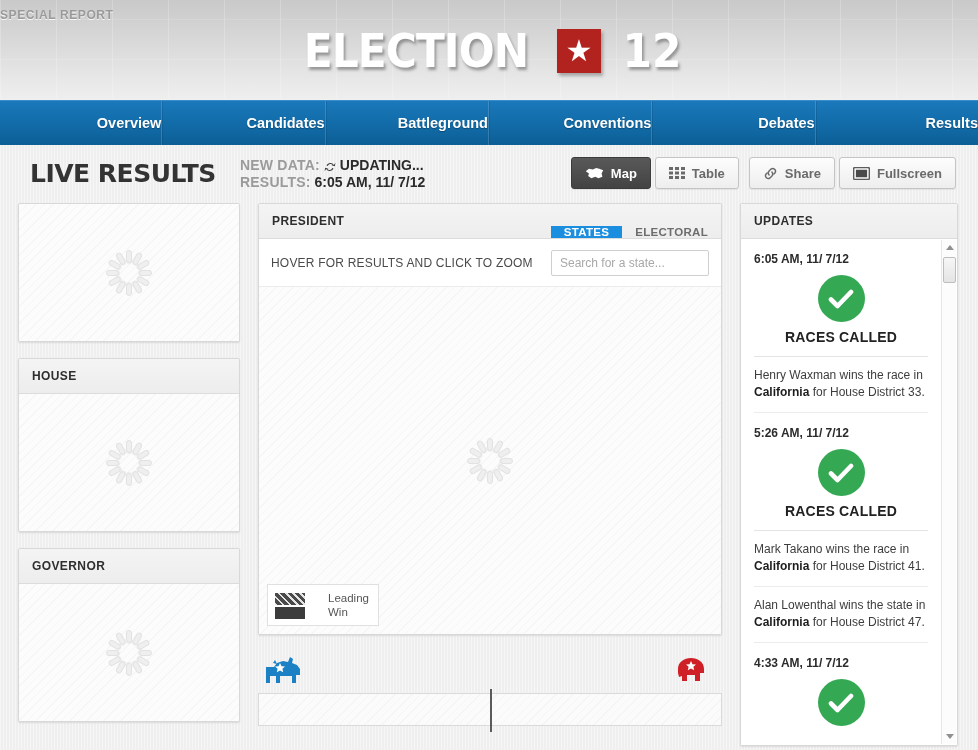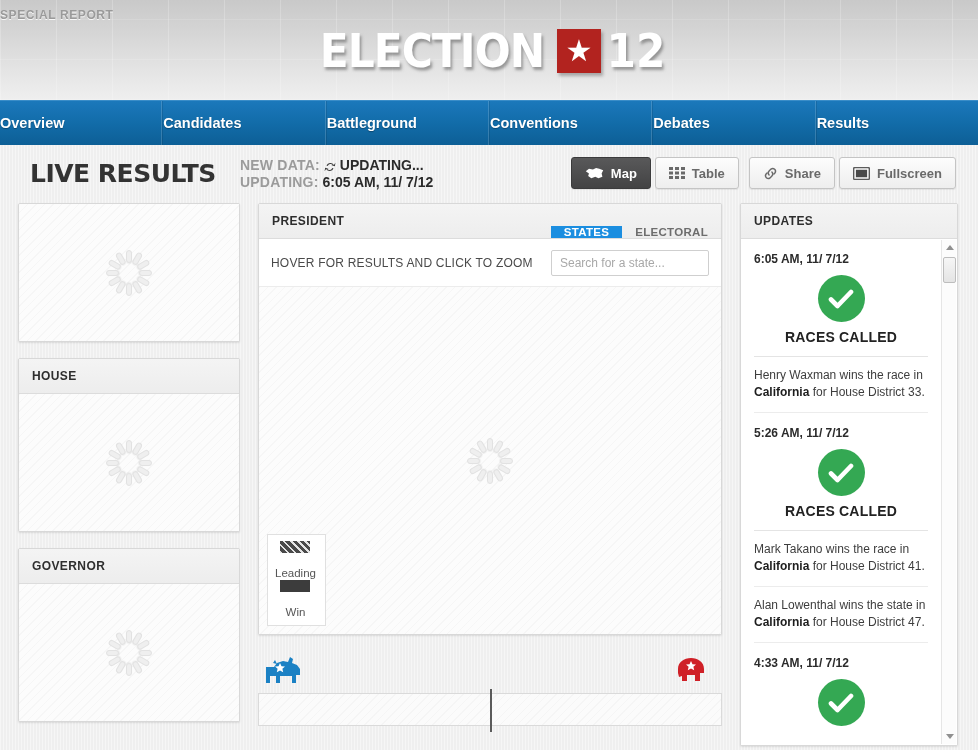--- a/index.html
+++ b/index.html
@@ -37,21 +37,21 @@
     color: #9a9a9a;
     padding-top: 8px;
     text-shadow: 0 1px 0 rgba(255,255,255,.8);
   }
   .logo-row {
     position: relative;
     display: flex;
     align-items: center;
     justify-content: center;
     margin-top: 6px;
-    gap: 0px;
+    gap: 16px;
   }
   .logo-text {
     font-family: "DejaVu Sans", sans-serif;
     font-size: 46px;
     font-weight: bold;
     color: #ffffff;
     letter-spacing: -1px;
     line-height: 1;
     text-shadow: 2px 3px 3px rgba(90,90,90,.55);
     transform: scaleX(.92);
@@ -77,21 +77,21 @@
   
   .nav {
     height: 45px;
     background: linear-gradient(180deg, #1b78bb 0%, #126ca9 50%, #0d5f96 100%);
     display: flex;
     border-top: 1px solid #3a8dc8;
     box-shadow: 0 2px 3px rgba(0,0,0,.18);
   }
   .nav-item {
     flex: 1;
-    display: flex; align-items: center; justify-content: flex-start;
+    display: flex; align-items: center; justify-content: flex-end;
     color: #ffffff;
     font-size: 14.5px;
     font-weight: bold;
     border-right: 1px solid rgba(255,255,255,.16);
     border-left: 1px solid rgba(0,0,0,.10);
     text-shadow: 0 1px 1px rgba(0,0,0,.3);
     cursor: pointer;
   }
   .nav-item:first-child { border-left: none; }
   .nav-item:last-child { border-right: none; }
@@ -264,24 +264,23 @@
        rgba(0,0,0,.022) 0 1px, transparent 1px 6px);
   }
   .legend {
     position: absolute;
     left: 8px; bottom: 8px;
     background: #ffffff;
     border: 1px solid #e0e0e0;
     padding: 6px 9px 6px 7px;
   }
   .legend-row {
-    display: flex; align-items: center; gap: 13px;
+    display: flex; align-items: flex-end; gap: 23px;
     font-size: 11.5px; color: #565656;
     line-height: 14px;
-    flex-direction: column;
   }
   .swatch { width: 30px; height: 12px; display: block; }
   .swatch.leading {
     background-color: #4a4a4a;
     background-image: repeating-linear-gradient(45deg,
       rgba(255,255,255,.85) 0 2px, transparent 2px 5px);
   }
   .swatch.win { background: #3c3c3c; }
 
   
@@ -427,21 +426,21 @@
         <span class="status-label">NEW DATA:</span>
         <span class="refresh-icon">
           <svg width="12" height="12" viewBox="0 0 16 16">
             <path d="M13.2 5.2A5.6 5.6 0 0 0 3.3 6.1l1.6.5A3.9 3.9 0 0 1 11.6 5.3L9.9 5.6l4.6 1.3.7-4.6z" fill="#3a3a3a"></path>
             <path d="M2.8 10.8a5.6 5.6 0 0 0 9.9-.9l-1.6-.5A3.9 3.9 0 0 1 4.4 10.7l1.7-.3L1.5 9.1l-.7 4.6z" fill="#3a3a3a"></path>
           </svg>
         </span>
         <span class="status-value">UPDATING...</span>
       </div>
       <div class="status-line">
-        <span class="status-label">UPDATING:</span>
+        <span class="status-label">RESULTS:</span>
         <span class="status-value">6:05 AM, 11/ 7/12</span>
       </div>
     </div>
 
     <div class="toolbar-right">
       <div class="btn-group">
         <div class="btn active">
           <span>
             <svg width="19" height="13" viewBox="0 0 24 16">
               <path d="M1 5l4-3 5 1 4-2 4 1 5 2-2 4 1 4-5 2-4-2-5 2-4-3 1-3z" fill="#ffffff"></path>

